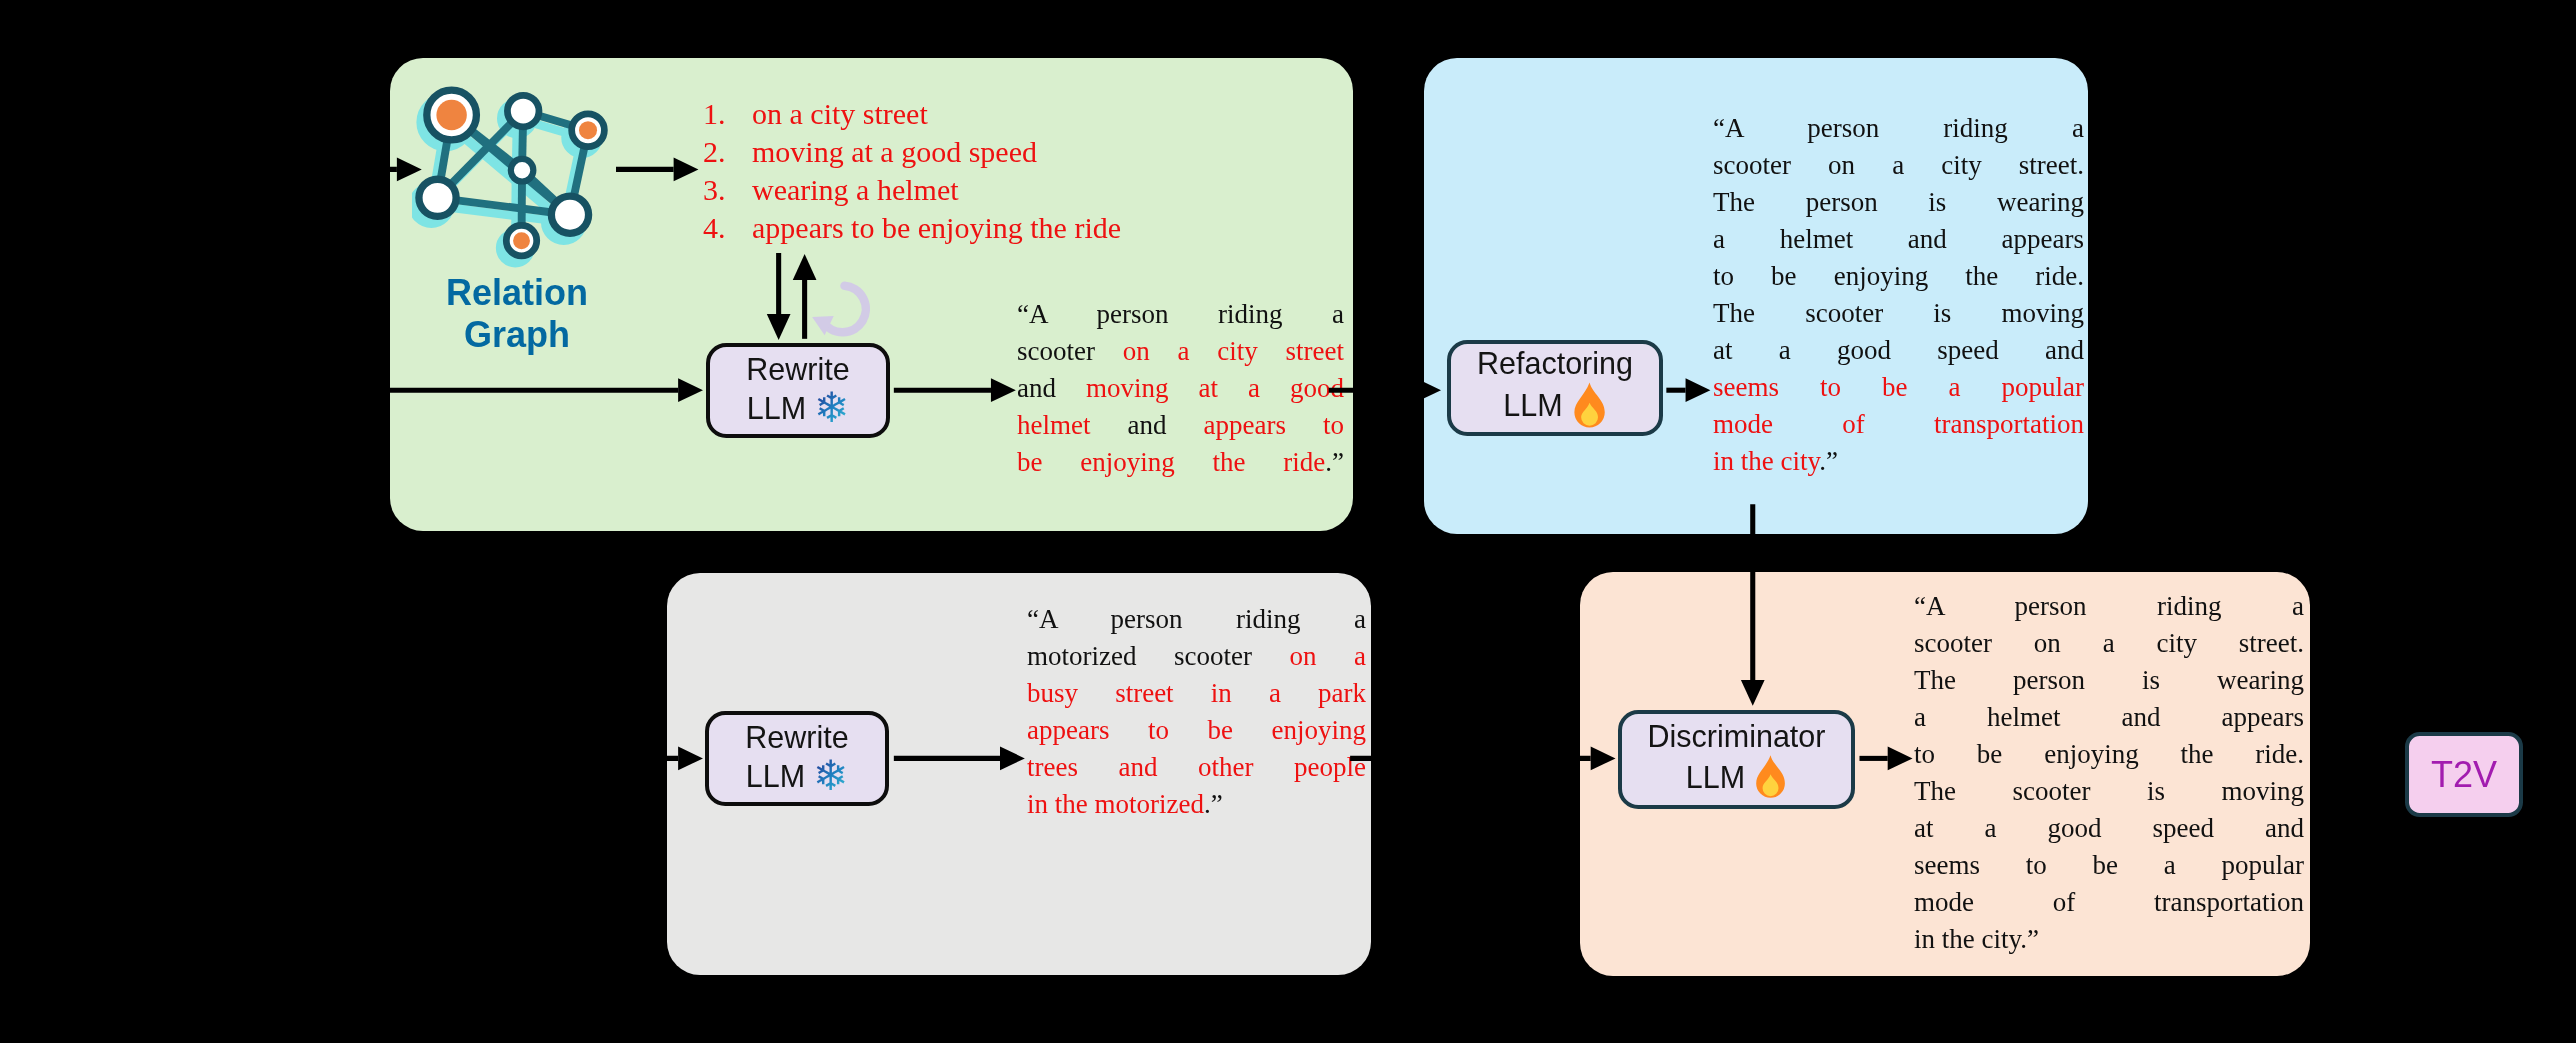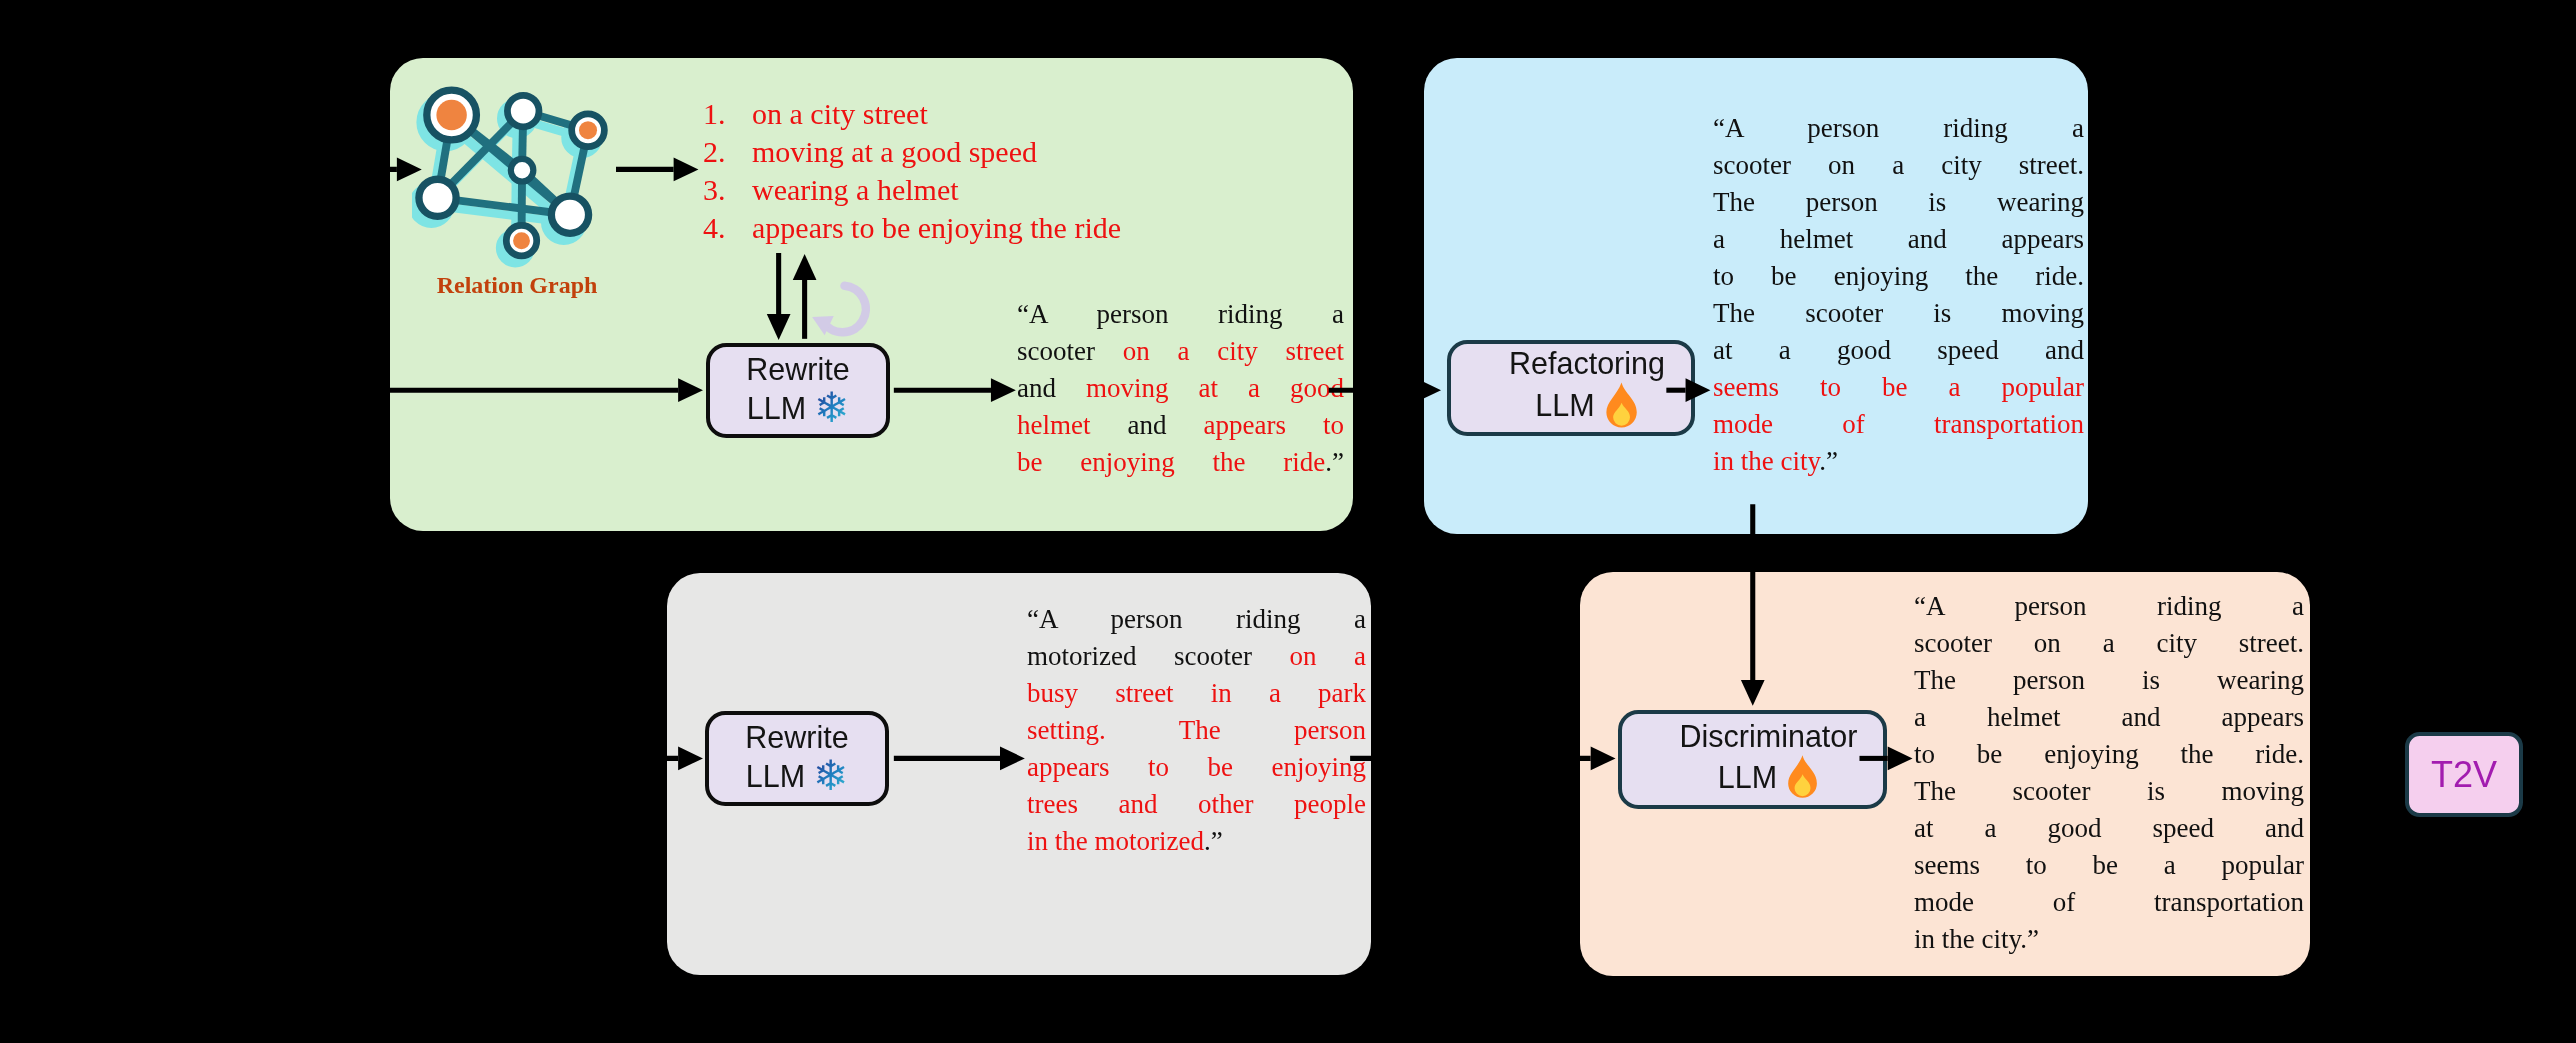--- a/index.html
+++ b/index.html
@@ -8,21 +8,21 @@
   .panel{position:absolute;border-radius:33px;}
   #green-panel{left:390px;top:58px;width:963px;height:473px;}
   #blue-panel{left:1424px;top:58px;width:664px;height:476px;}
   #gray-panel{left:667px;top:573px;width:704px;height:402px;}
   #orange-panel{left:1580px;top:572px;width:730px;height:404px;}
 
   .llmbox{position:absolute;background:#e6dff1;border:4.5px solid #0d0d0d;border-radius:20.3px;
           display:flex;flex-direction:column;align-items:center;justify-content:center;
           color:#141414;font-size:30.5px;line-height:1.12;}
   .llmbox .row2{display:flex;align-items:center;gap:8px;}
-  .tealborder{border-color:#1b3a47;padding-left:32px;}
+  .tealborder{border-color:#1b3a47;}
   #rewrite1-box{left:706px;top:343px;width:176px;height:87px;}
   #rewrite2-box{left:705px;top:711px;width:176px;height:87px;}
   #refactoring-box{left:1447px;top:340px;width:208px;height:88px;}
   #discriminator-box{left:1618px;top:710px;width:229px;height:91px;text-align:center;}
   #t2v-box{position:absolute;left:2405px;top:732px;width:110px;height:77px;background:#f5cfee;
            border:4.5px solid #1b3a47;border-radius:14.7px;display:flex;align-items:center;justify-content:center;
            font-size:36px;color:#a21caf;}
 
   .quote{position:absolute;font-family:"Liberation Serif",serif;font-size:27px;line-height:37px;color:#111;}
   .line{text-align:justify;text-align-last:justify;white-space:normal;}
@@ -34,21 +34,21 @@
   #blue-quote{left:1713px;top:110px;width:371px;}
   #gray-quote{left:1027px;top:601px;width:339px;}
   #orange-quote{left:1914px;top:588px;width:390px;}
 
   #candidate-list{position:absolute;left:703px;top:95px;width:650px;
                   font-family:"Liberation Serif",serif;font-size:30px;line-height:38px;color:#ee1111;}
   .li{display:flex;}
   .li .num{width:49px;flex:0 0 49px;}
 
   #relation-graph-label{position:absolute;left:404px;top:272px;width:226px;text-align:center;
-      font-family:Liberation Serif, serif;font-weight:bold;font-size:24px;color:#c2410c;}
+      font-family:Liberation Sans, sans-serif;font-weight:bold;font-size:36px;color:#0369a1;}
 
   .overlay{position:absolute;left:0;top:0;pointer-events:none;}
   .snow{font-family:"DejaVu Sans",sans-serif;font-size:42px;line-height:1;color:#2d97c9;}
   @supports (-webkit-background-clip:text){
     .snow{background:linear-gradient(135deg,#27338f 5%,#1f7fc0 50%,#37c6d8 95%);
           -webkit-background-clip:text;background-clip:text;color:transparent;}
   }
 </style>
 </head>
 <body>
@@ -189,21 +189,20 @@
       <div class="line"><span class="seg-k">The scooter is moving</span></div>
       <div class="line"><span class="seg-k">at a good speed and</span></div>
       <div class="line"><span class="seg-r">seems to be a popular</span></div>
       <div class="line"><span class="seg-r">mode of transportation</span></div>
       <div class="line nj"><span class="seg-r">in the city</span><span class="seg-k">.”</span></div>
     </div>
   <div class="quote" id="gray-quote">
       <div class="line"><span class="seg-k">“A person riding a</span></div>
       <div class="line"><span class="seg-k">motorized scooter </span><span class="seg-r">on a</span></div>
       <div class="line"><span class="seg-r">busy street in a park</span></div>
-      <div class="line"><span class="seg-r">setting. The person</span></div>
       <div class="line"><span class="seg-r">appears to be enjoying</span></div>
       <div class="line"><span class="seg-r">trees and other people</span></div>
       <div class="line nj"><span class="seg-r">in the motorized</span><span class="seg-k">.”</span></div>
     </div>
   <div class="quote" id="orange-quote">
       <div class="line"><span class="seg-k">“A person riding a</span></div>
       <div class="line"><span class="seg-k">scooter on a city street.</span></div>
       <div class="line"><span class="seg-k">The person is wearing</span></div>
       <div class="line"><span class="seg-k">a helmet and appears</span></div>
       <div class="line"><span class="seg-k">to be enjoying the ride.</span></div>

